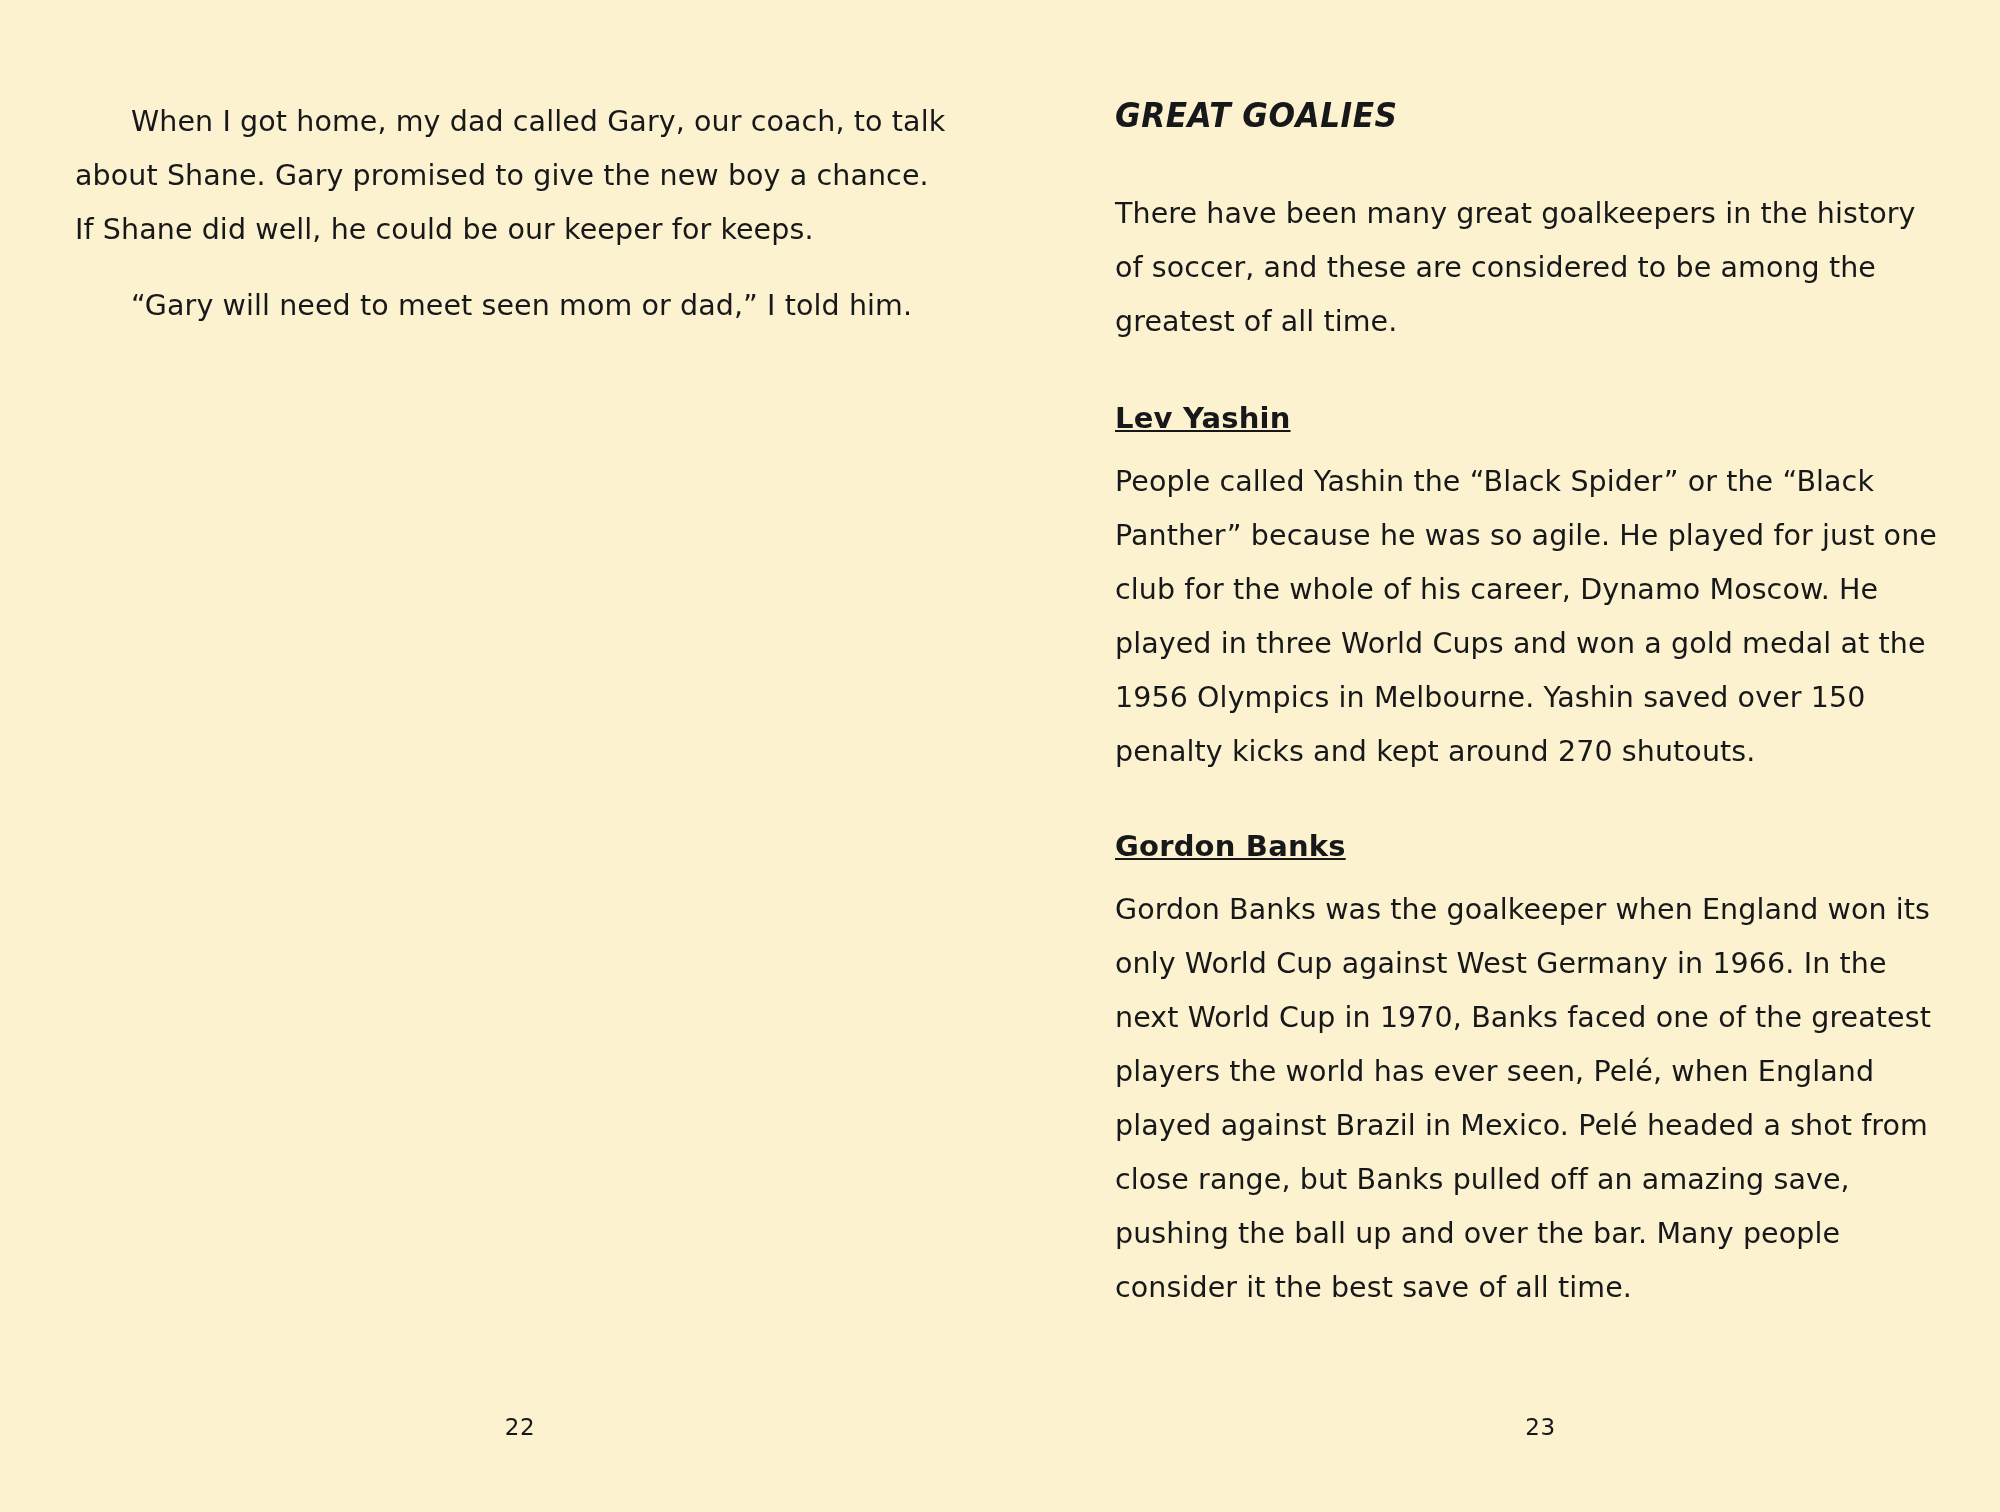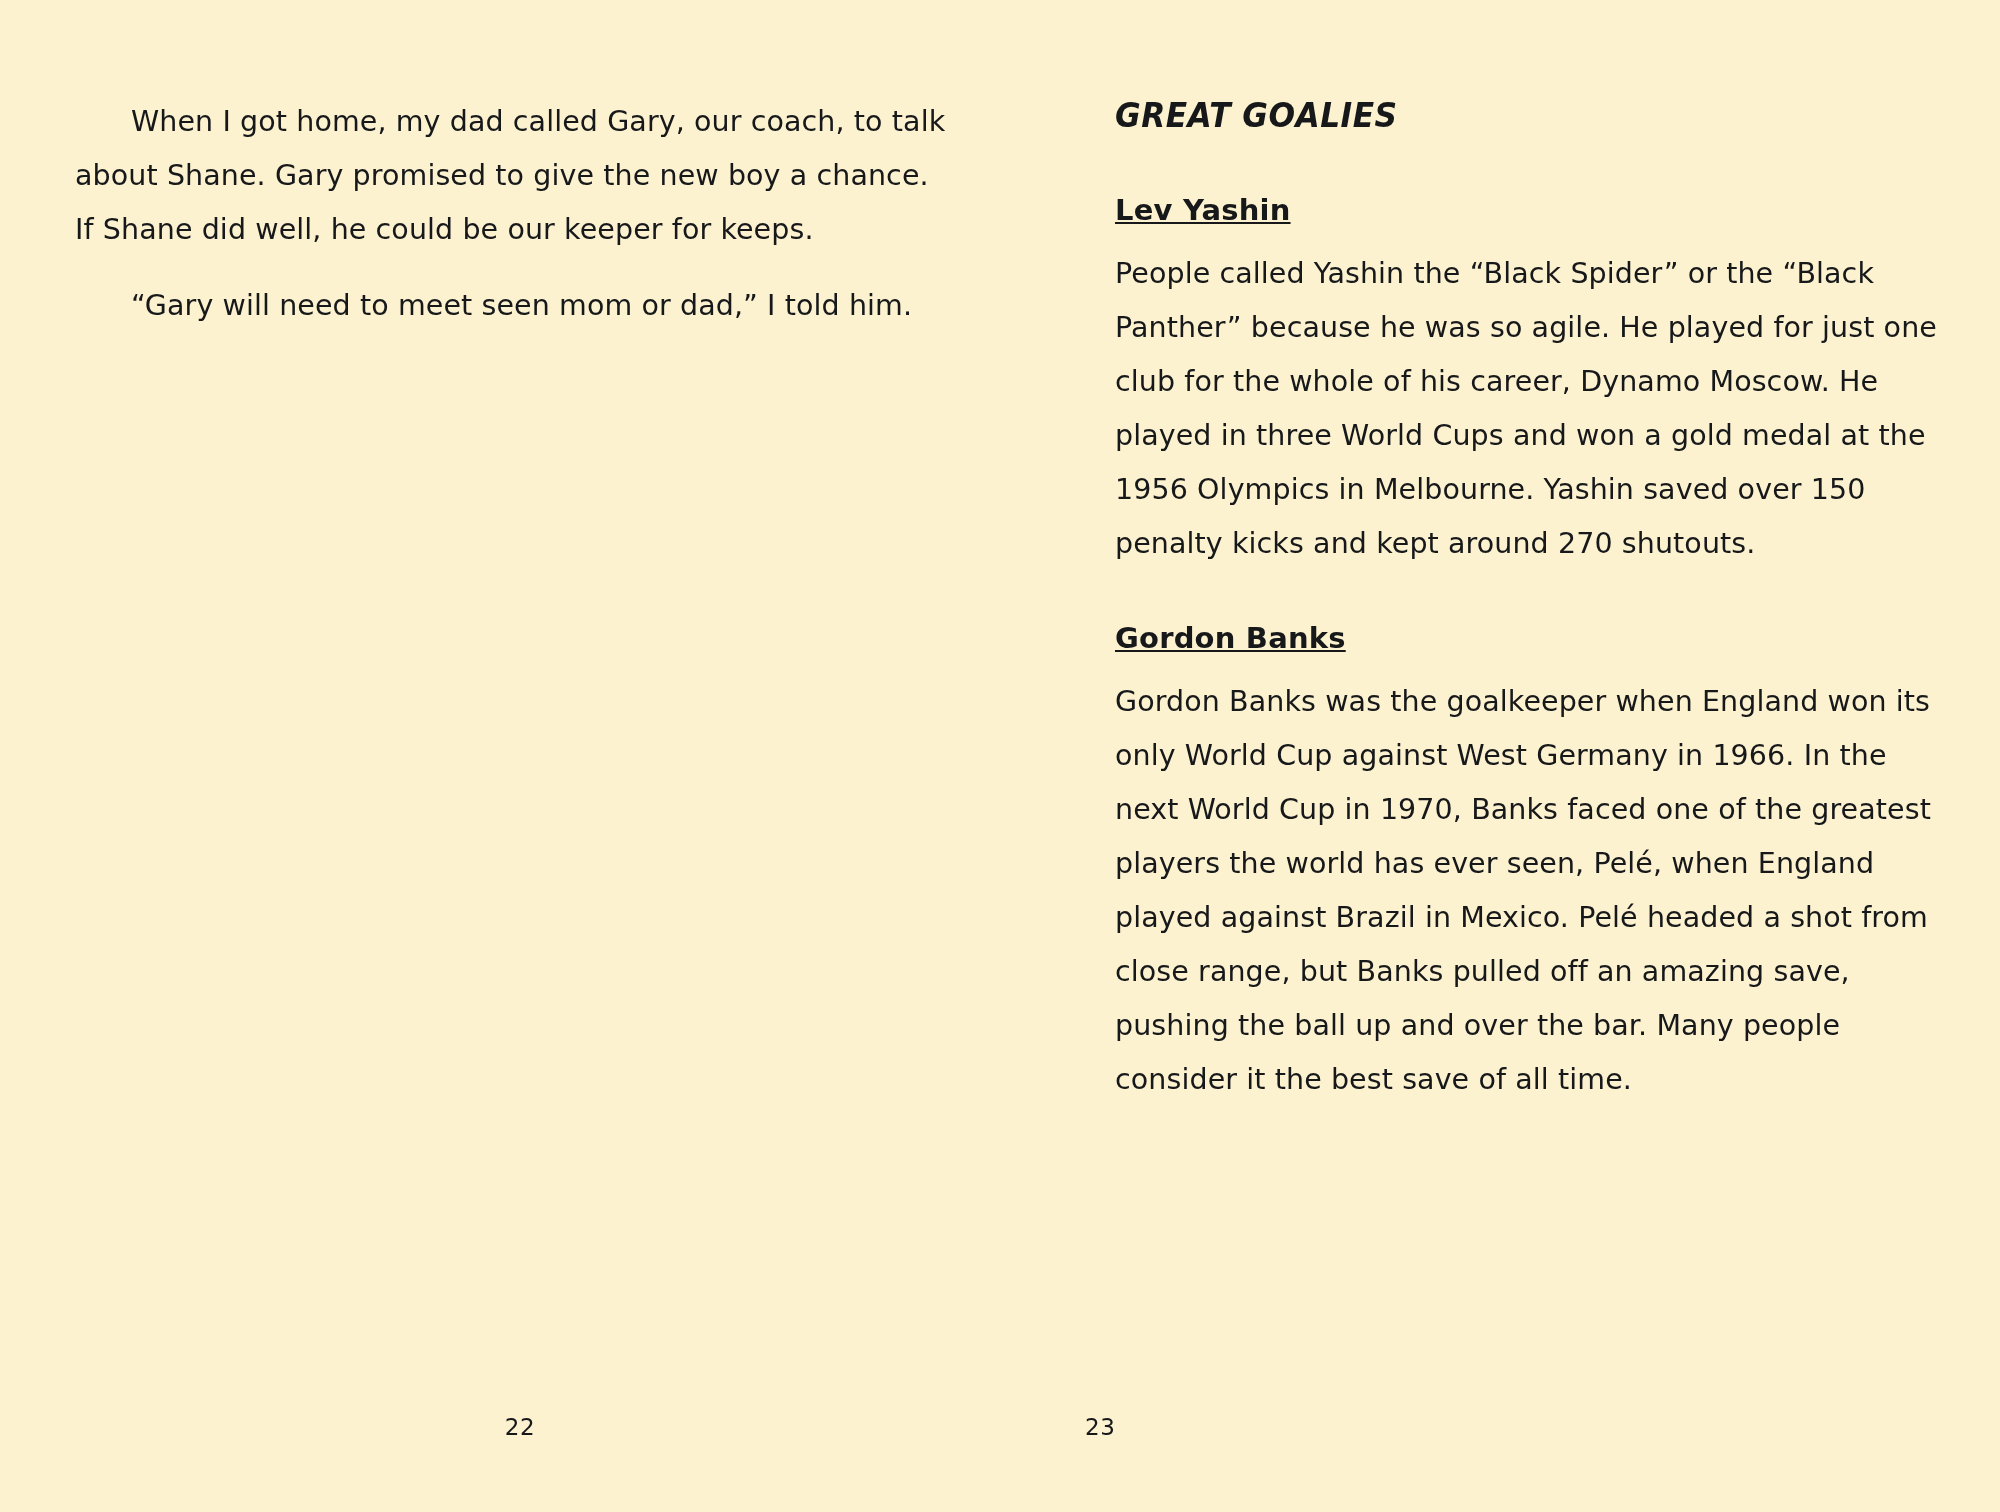--- a/index.html
+++ b/index.html
@@ -72,36 +72,38 @@
   }
   .folio-left {
     left: 0;
     right: 0;
     text-align: center;
     margin-left: -35px;
   }
   .folio-right {
     left: 0;
     right: 4px;
+    text-align: center;
     margin-left: 10px;
   }
 </style>
 </head>
 <body>
 
 <div class="spread">
 
   <div class="page page-left">
     <p class="body-text indent">When I got home, my dad called Gary, our coach, to talk about Shane.  Gary promised to give the new boy a chance.  If Shane did well, he could be our keeper for keeps.</p>
     <p class="body-text indent">“Gary will need to meet seen mom or dad,” I told him.</p>
     <div class="folio folio-left">22</div>
   </div>
 
   <div class="page page-right">
     <h1 class="chapter-title">GREAT GOALIES</h1>
+    <p class="body-text">There have been many great goalkeepers in the history of soccer, and these are considered to be among the greatest of all time.</p>
 
     <h2 class="subhead first">Lev Yashin</h2>
     <p class="body-text">People called Yashin the “Black Spider” or the “Black Panther” because he was so agile.  He played for just one club for the whole of his career, Dynamo Moscow.  He played in three World Cups and won a gold medal at the 1956 Olympics in Melbourne.  Yashin saved over 150 penalty kicks and kept around 270 shutouts.</p>
 
     <h2 class="subhead">Gordon Banks</h2>
     <p class="body-text">Gordon Banks was the goalkeeper when England won its only World Cup against West Germany in 1966.  In the next World Cup in 1970, Banks faced one of the greatest players the world has ever seen, Pelé, when England played against Brazil in Mexico.  Pelé headed a shot from close range, but Banks pulled off an amazing save, pushing the ball up and over the bar.  Many people consider it the best save of all time.</p>
 
     <div class="folio folio-right">23</div>
   </div>
 

